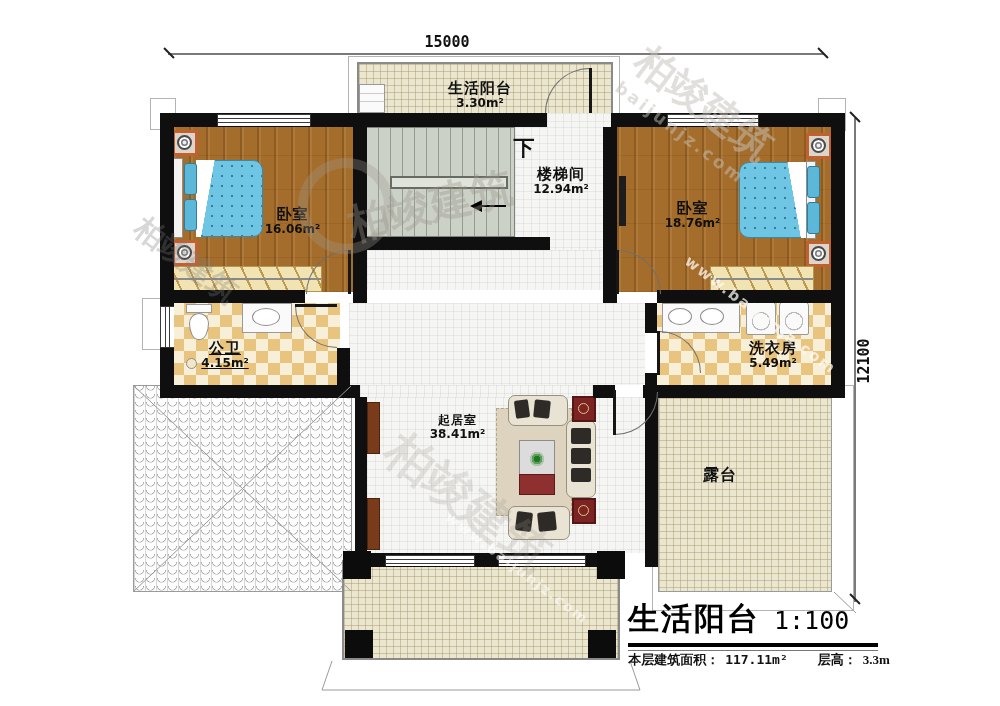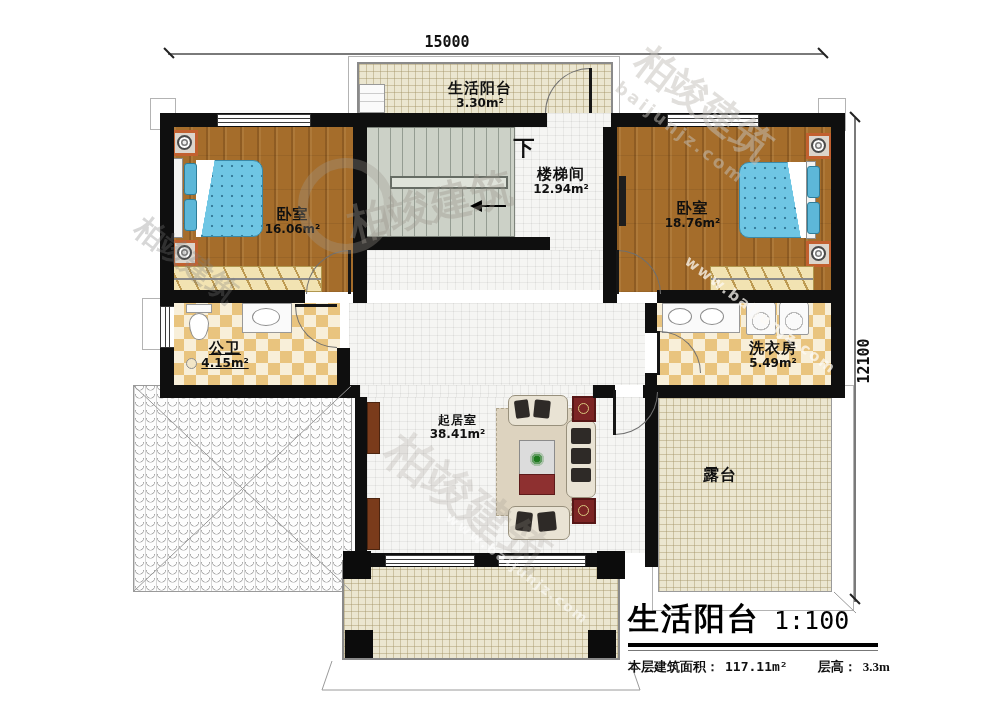--- a/index.html
+++ b/index.html
@@ -258,21 +258,21 @@
   <div class="abs wm" style="left:372px;top:470px;font-size:48px;transform:rotate(37deg);opacity:.22;">柏竣建筑</div>
   <div class="abs wm" style="left:126px;top:240px;font-size:30px;transform:rotate(37deg);opacity:.3;color:#7e7e7e;">柏竣建筑</div>
   <div class="abs wm" style="left:430px;top:560px;font-size:14px;transform:rotate(37deg);color:rgba(255,255,255,.55);letter-spacing:2px;">www.baijunjz.com</div>
 
   <div class="abs" style="left:628px;top:598px;width:262px;height:100px;">
     <div style="display:flex;align-items:baseline;gap:14px;">
       <span style="font-size:31px;font-weight:bold;color:#000;letter-spacing:2px;">生活阳台</span>
       <span style="font-size:25px;color:#000;font-family:'DejaVu Sans Mono','Liberation Mono',monospace;">1:100</span>
     </div>
     <div style="margin-top:3px;border-top:4px solid #000;border-bottom:1px solid #777;height:3px;width:250px;"></div>
-    <div style="margin-top:7px;font-size:13px;font-weight:bold;color:#111;display:flex;gap:6px;align-items:baseline;">
+    <div style="font-size:13px;font-weight:bold;color:#111;display:flex;gap:6px;align-items:baseline;justify-content:center;">
       <span>本层建筑面积：</span>
         <span style="font-family:'DejaVu Sans Mono','Liberation Mono',monospace;">117.11m²</span>
       <span style="width:18px;"></span>
       <span>层高：</span>
         <span style="font-family:Liberation Serif, serif;">3.3m</span>
     </div>
   </div>
 
 </div>
 

